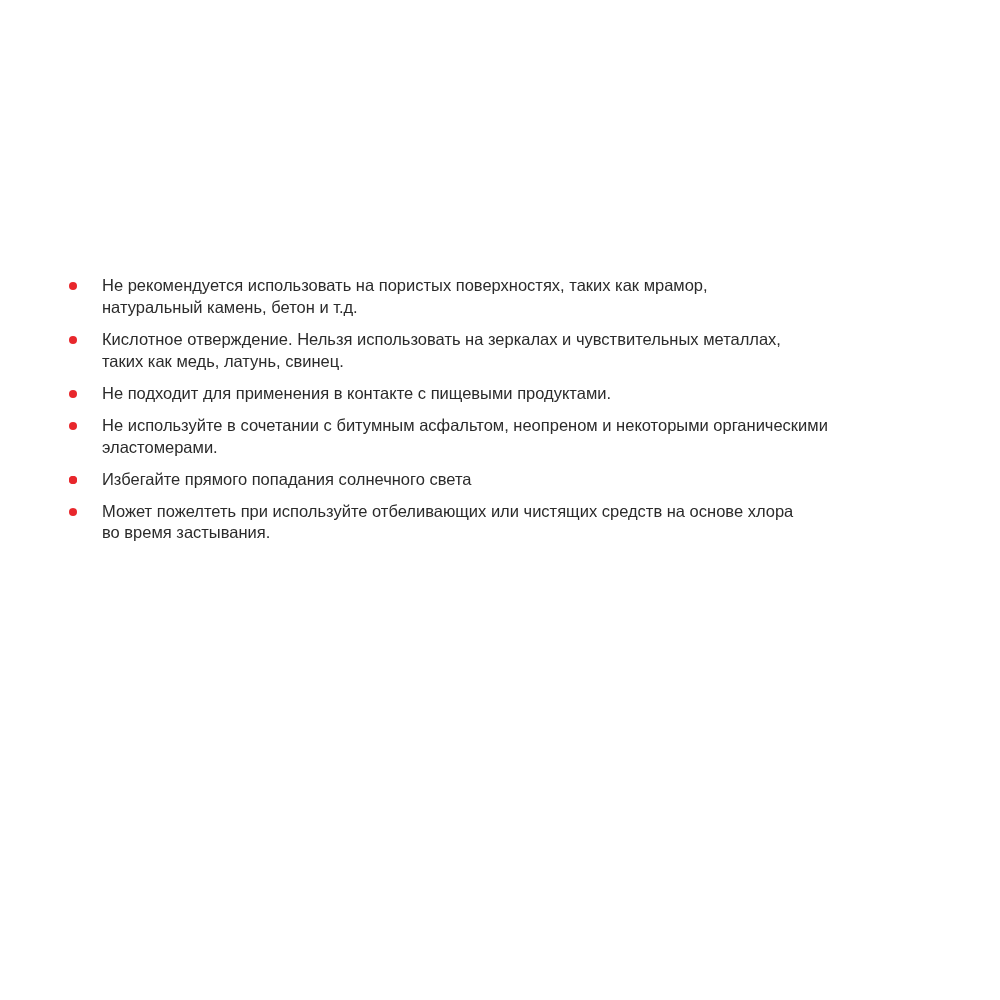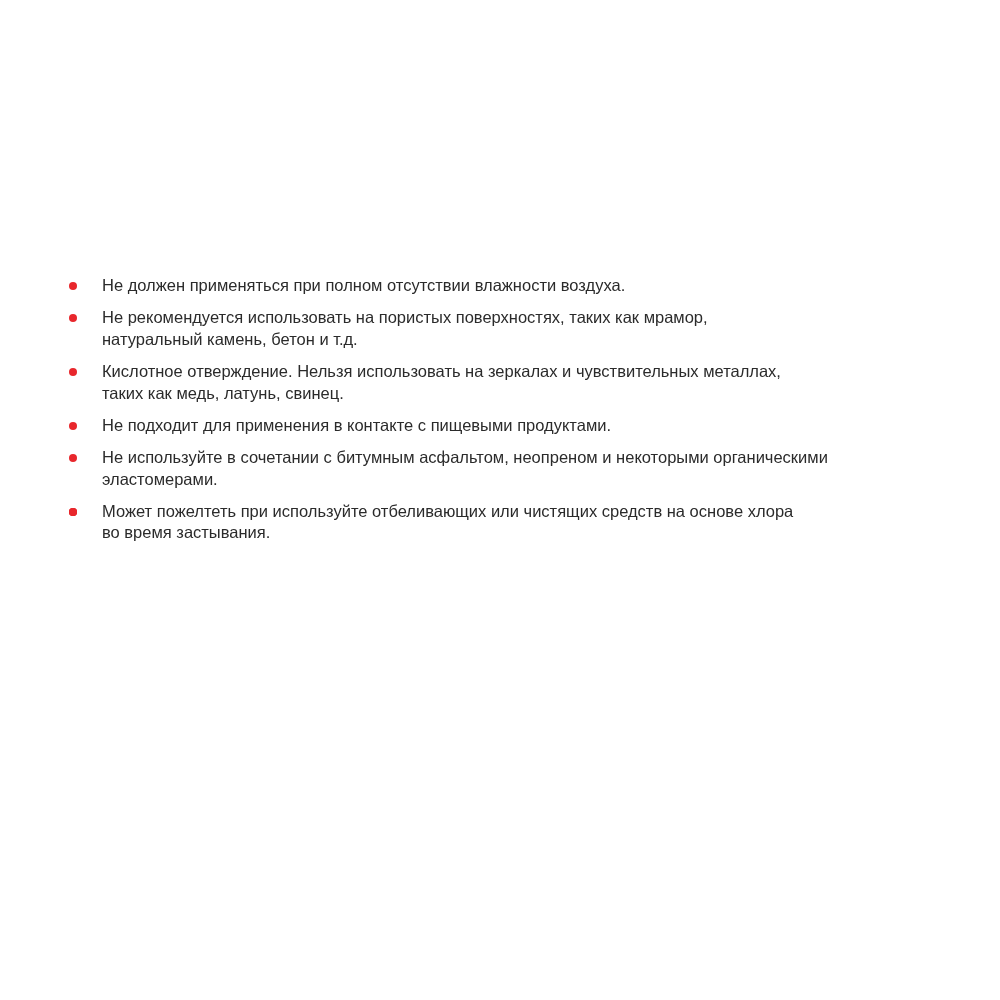--- a/index.html
+++ b/index.html
@@ -72,24 +72,20 @@
 </style>
 </head>
 <body>
 
 <div class="page">
   <div class="content">
 
     <ul class="limitations">
       <li>
         <span class="bullet"></span>
-        <span class="text">Не должен применяться при полном отсутствии влажности воздуха.</span>
-      </li>
-      <li>
-        <span class="bullet"></span>
         <span class="text">Не рекомендуется использовать на пористых поверхностях, таких как мрамор,
 натуральный камень, бетон и т.д.</span>
       </li>
       <li>
         <span class="bullet"></span>
         <span class="text">Кислотное отверждение. Нельзя использовать на зеркалах и чувствительных металлах,
 таких как медь, латунь, свинец.</span>
       </li>
       <li>
         <span class="bullet"></span>
@@ -98,20 +94,21 @@
       <li>
         <span class="bullet"></span>
         <span class="text">Не используйте в сочетании с битумным асфальтом, неопреном и некоторыми органическими
 эластомерами.</span>
       </li>
       <li>
         <span class="bullet"></span>
       </li>
       <li>
         <span class="bullet"></span>
+        <span class="text">Избегайте прямого попадания солнечного света</span>
       </li>
       <li>
         <span class="bullet"></span>
         <span class="text">Может пожелтеть при используйте отбеливающих или чистящих средств на основе хлора
 во время застывания.</span>
       </li>
     </ul>
   </div>
 </div>
 

